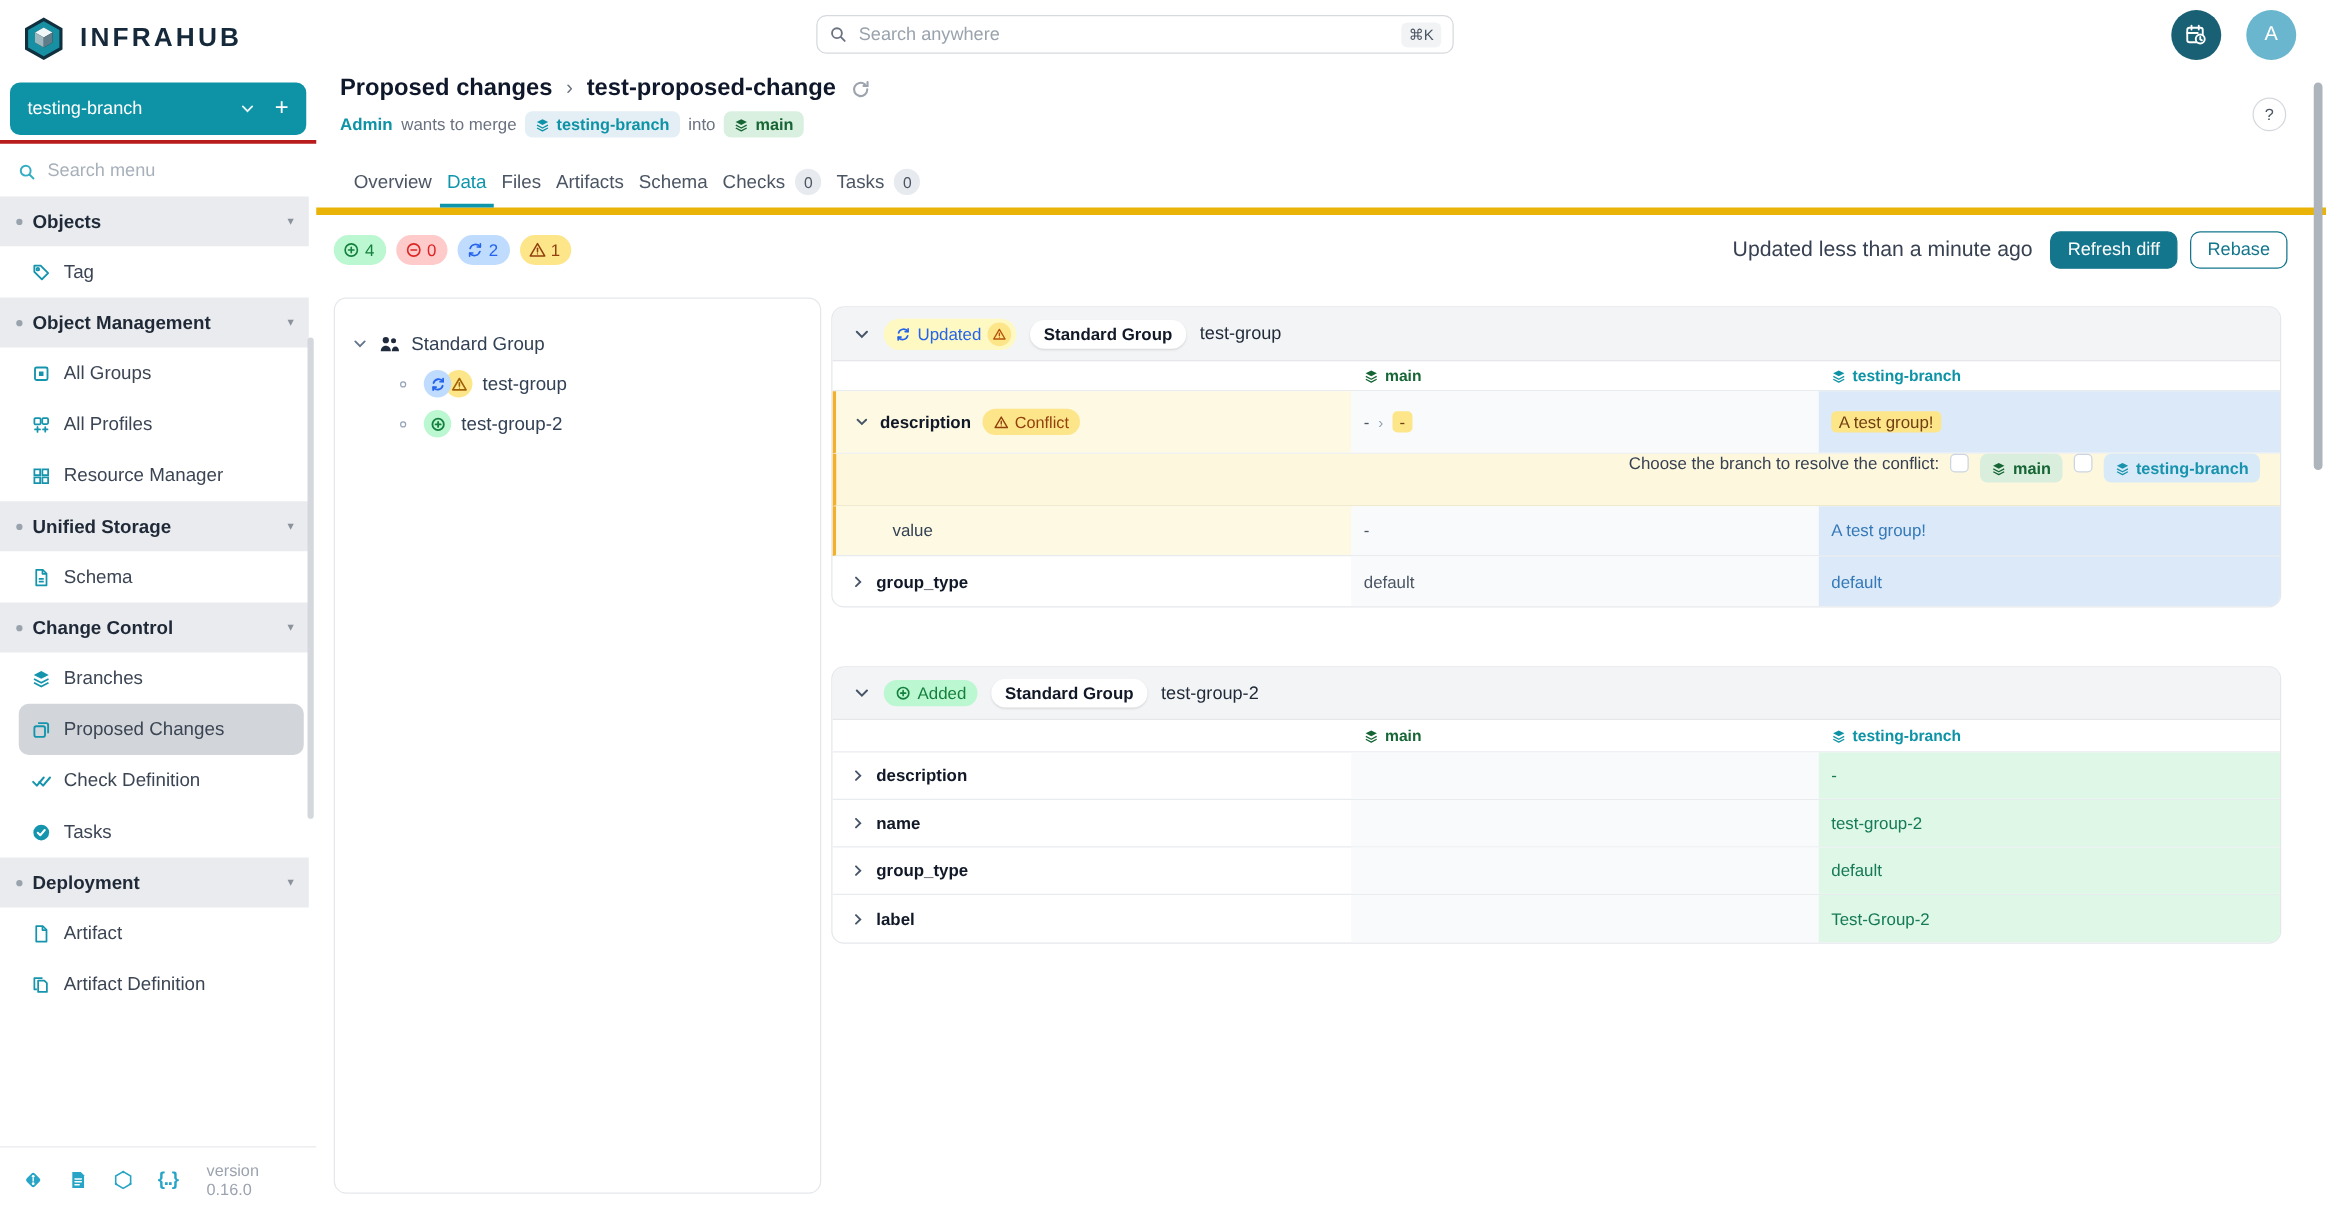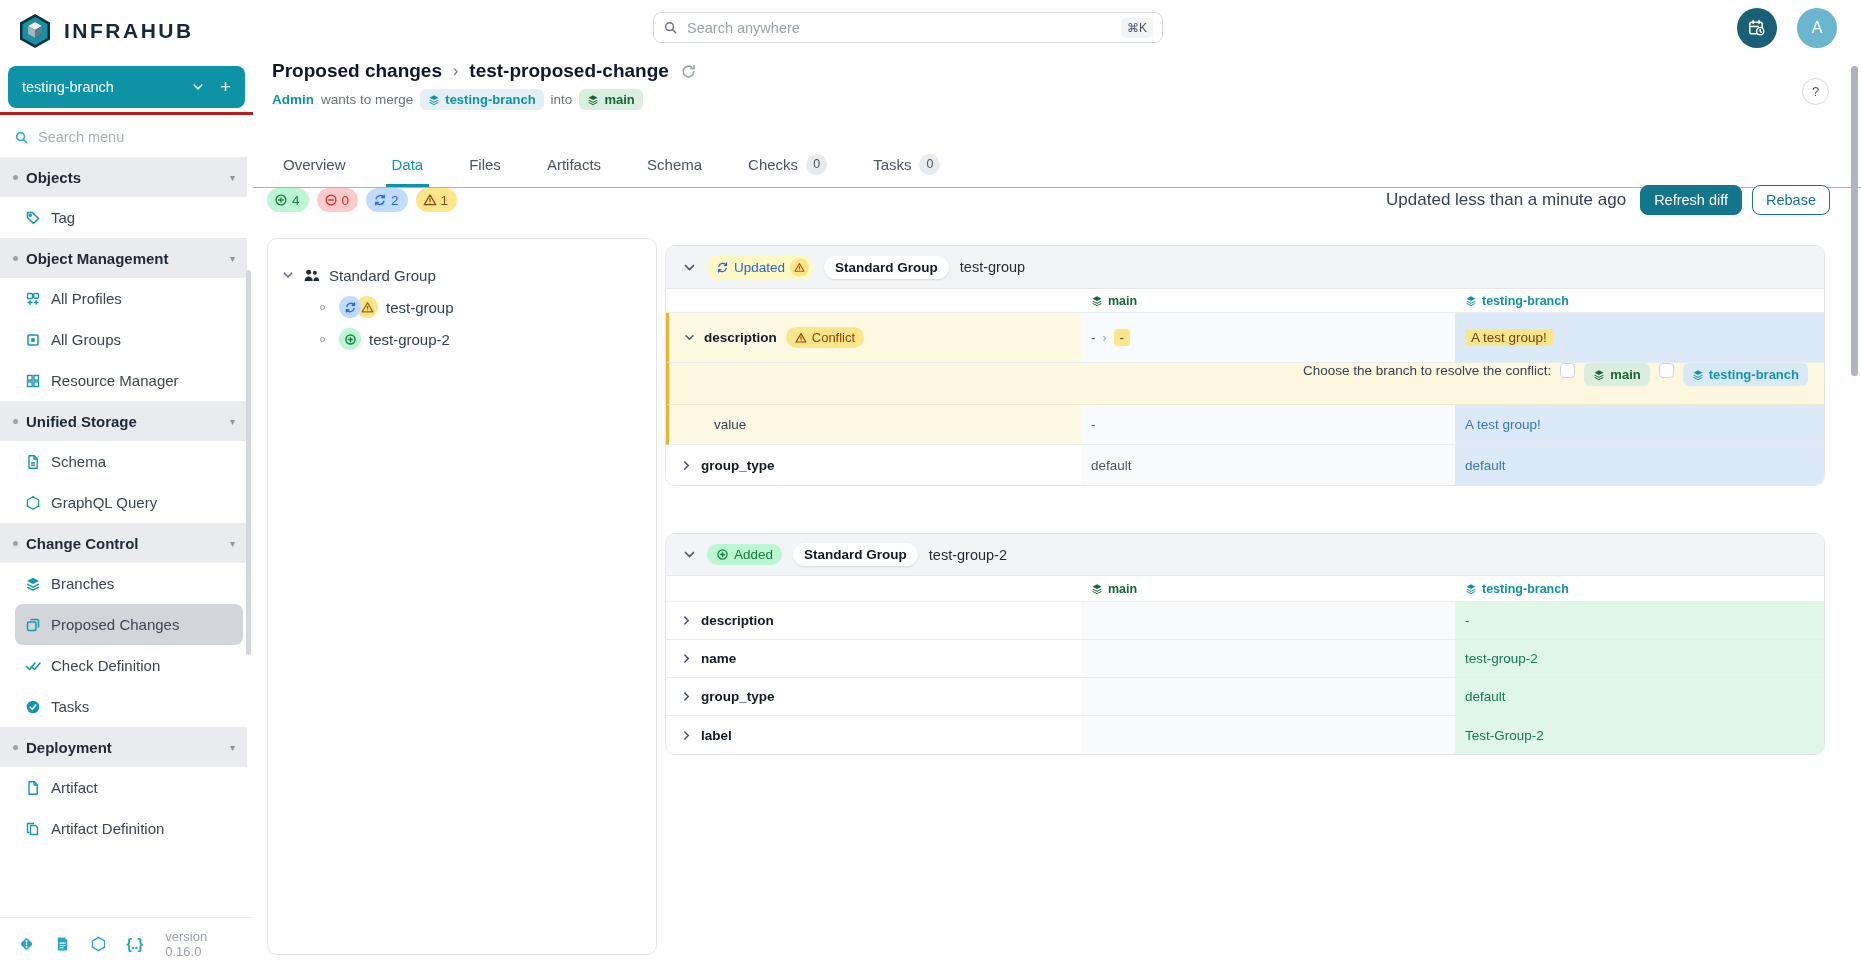--- a/index.html
+++ b/index.html
@@ -47,21 +47,21 @@
   .crumb-sep { color:#6b7280; font-size:16px; font-weight:400; }
   .refresh-ic { width:17px; height:17px; color:#9ca3af; cursor:pointer; }
   .merge-row { margin-top:7px; display:flex; align-items:center; gap:7px; font-size:13.5px; color:#6b7280; }
   .merge-row .author { color:#0e93a6; font-weight:700; }
   .bbadge { display:flex; align-items:center; gap:5px; border-radius:6px; padding:3px 8px; font-weight:600; font-size:13px; }
   .bbadge.src { background:#e3eef5; color:#0e93a6; }
   .bbadge.tgt { background:#d9efdf; color:#166534; }
   .lyr { width:12px; height:12px; }
   .help-btn { position:absolute; left:1549px; top:78px; width:27px; height:27px; border:1px solid #d5d9dd; border-radius:50%; display:flex; align-items:center; justify-content:center; color:#4b5563; font-size:13px; cursor:pointer; background:#fff; }
 
-  .tabs { position:absolute; left:0; top:144px; width:100%; height:44px; border-bottom:1px solid #eab308; display:flex; gap:34px; padding-left:24px; }
+  .tabs { position:absolute; left:0; top:128px; width:100%; height:44px; border-bottom:6px solid #eab308; display:flex; padding-left:24px; }
   .tab { display:flex; align-items:center; gap:8px; padding:0 6px; font-size:15px; color:#4b5563; border-bottom:3px solid transparent; cursor:pointer; }
   .tab.active { color:#0d96ab; border-bottom-color:#0d96ab; }
   .tab .cnt { background:#e7eaee; color:#4b5563; font-size:12.5px; min-width:21px; height:21px; border-radius:11px; display:flex; align-items:center; justify-content:center; }
 
   .toolbar { position:absolute; left:0; top:184px; width:100%; height:32px; display:flex; align-items:center; padding:0 31px 0 14px; }
   .pills { display:flex; gap:8px; }
   .pill { height:24px; border-radius:12px; padding:0 9px 0 7px; display:flex; align-items:center; gap:4px; font-size:13.5px; }
   .pill svg { width:14px; height:14px; }
   .p-add { background:#bbf7d0; color:#15803d; }
   .p-rem { background:#fecaca; color:#dc2626; }
@@ -190,33 +190,33 @@
         </svg>
       <span>Tag</span>
     </div>
 
     <div class="sec-hdr">
       <span class="dot"></span>
       <span class="lbl">Object Management</span>
       <span class="caret">▾</span>
     </div>
     <div class="item">
+      <svg class="sicon" viewBox="0 0 16 16" fill="none" stroke="currentColor" stroke-width="1.5">
+          <rect x="3" y="3" width="10" height="10" rx="1.2"></rect>
+          <rect x="6.2" y="6.2" width="3.6" height="3.6" fill="currentColor" stroke="none"></rect>
+        </svg>
+      <span>All Groups</span>
+    </div>
+    <div class="item">
       <svg class="sicon" viewBox="0 0 16 16" fill="none" stroke="currentColor" stroke-width="1.4" stroke-linecap="round">
           <rect x="2.5" y="2.5" width="5" height="5" rx="1"></rect>
           <rect x="8.8" y="2.5" width="4.7" height="4.7" rx="1"></rect>
           <path d="M5 9.5v4M3 11.5h4M11.2 9.7v3.6M9.4 11.5H13"></path>
         </svg>
       <span>All Profiles</span>
-    </div>
-    <div class="item">
-      <svg class="sicon" viewBox="0 0 16 16" fill="none" stroke="currentColor" stroke-width="1.5">
-          <rect x="3" y="3" width="10" height="10" rx="1.2"></rect>
-          <rect x="6.2" y="6.2" width="3.6" height="3.6" fill="currentColor" stroke="none"></rect>
-        </svg>
-      <span>All Groups</span>
     </div>
     <div class="item">
       <svg class="sicon" viewBox="0 0 16 16" fill="none" stroke="currentColor" stroke-width="1.4">
           <rect x="2.5" y="2.5" width="4.6" height="4.6"></rect>
           <rect x="8.9" y="2.5" width="4.6" height="4.6"></rect>
           <rect x="2.5" y="8.9" width="4.6" height="4.6"></rect>
           <rect x="8.9" y="8.9" width="4.6" height="4.6"></rect>
         </svg>
       <span>Resource Manager</span>
     </div>
@@ -226,29 +226,20 @@
       <span class="lbl">Unified Storage</span>
       <span class="caret">▾</span>
     </div>
     <div class="item">
       <svg class="sicon" viewBox="0 0 16 16" fill="none" stroke="currentColor" stroke-width="1.4" stroke-linejoin="round">
           <path d="M4 1.8h5.2l3 3v9.4H4z"></path>
           <path d="M9 1.8v3.2h3.2"></path>
           <path d="M6 9h4M6 11.2h4"></path>
         </svg>
       <span>Schema</span>
-    </div>
-    <div class="item">
-      <svg class="sicon" viewBox="0 0 16 16" fill="none" stroke="currentColor" stroke-width="1.3">
-          <path d="M8 1.7 13.6 5v6L8 14.3 2.4 11V5Z"></path>
-          <circle cx="8" cy="1.9" r=".9" fill="currentColor" stroke="none"></circle>
-          <circle cx="2.6" cy="11" r=".9" fill="currentColor" stroke="none"></circle>
-          <circle cx="13.4" cy="11" r=".9" fill="currentColor" stroke="none"></circle>
-        </svg>
-      <span>GraphQL Query</span>
     </div>
 
     <div class="sec-hdr">
       <span class="dot"></span>
       <span class="lbl">Change Control</span>
       <span class="caret">▾</span>
     </div>
     <div class="item">
       <svg class="sicon" viewBox="0 0 16 16" fill="none" stroke="currentColor" stroke-width="1.4" stroke-linejoin="round">
           <path d="M8 1.8 14 4.9 8 8 2 4.9Z" fill="currentColor" stroke="none"></path>

